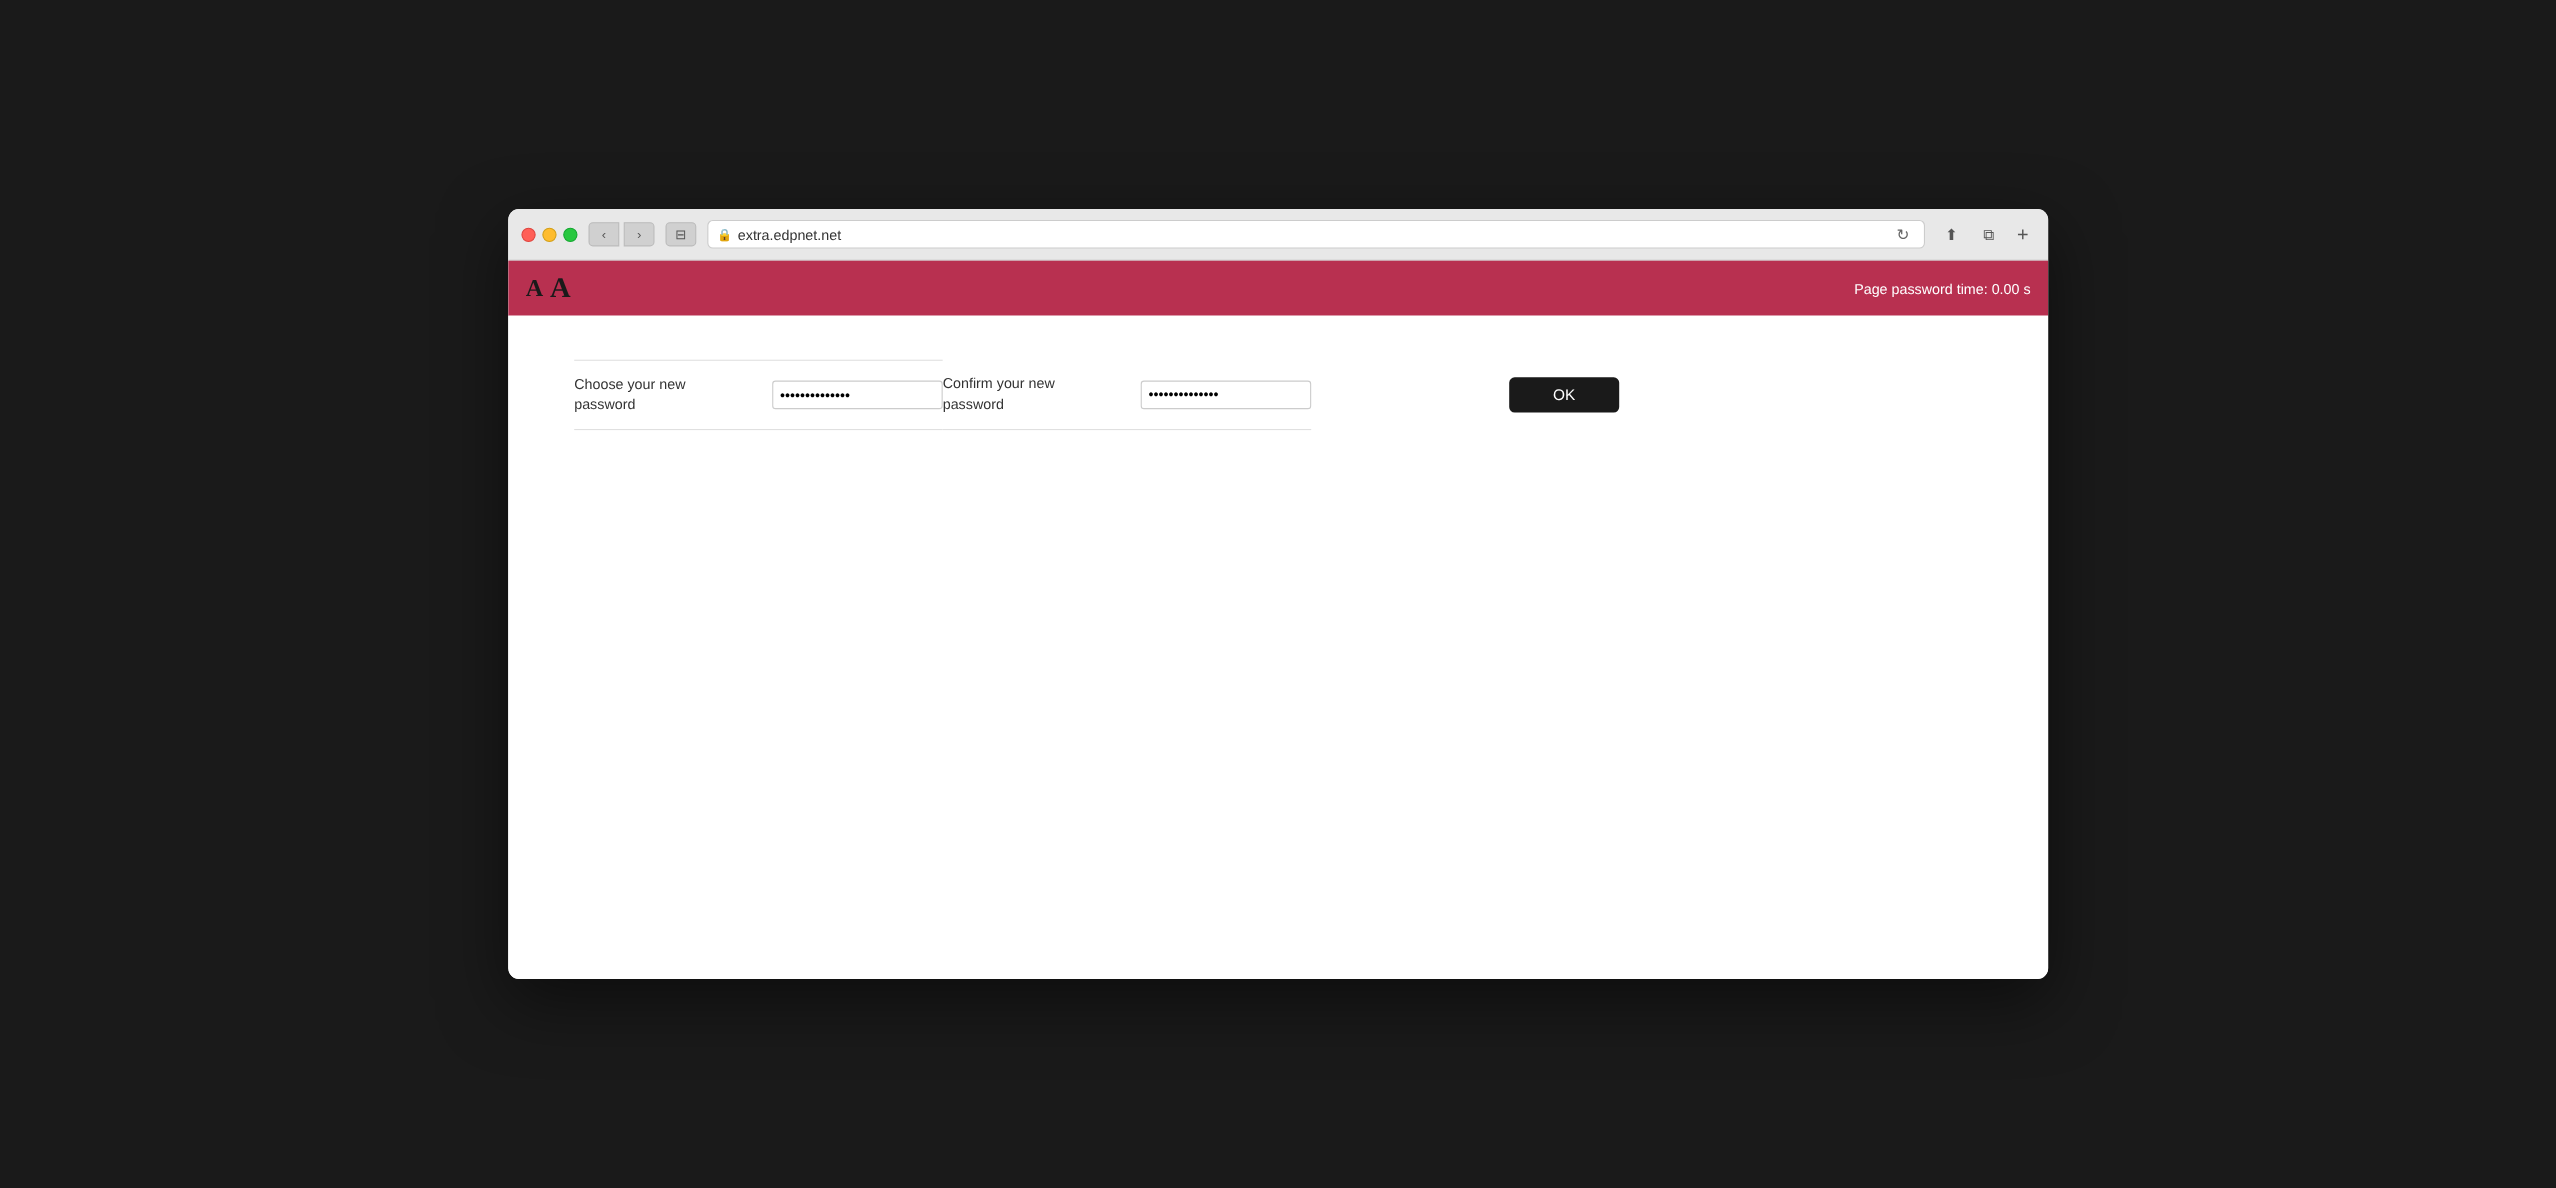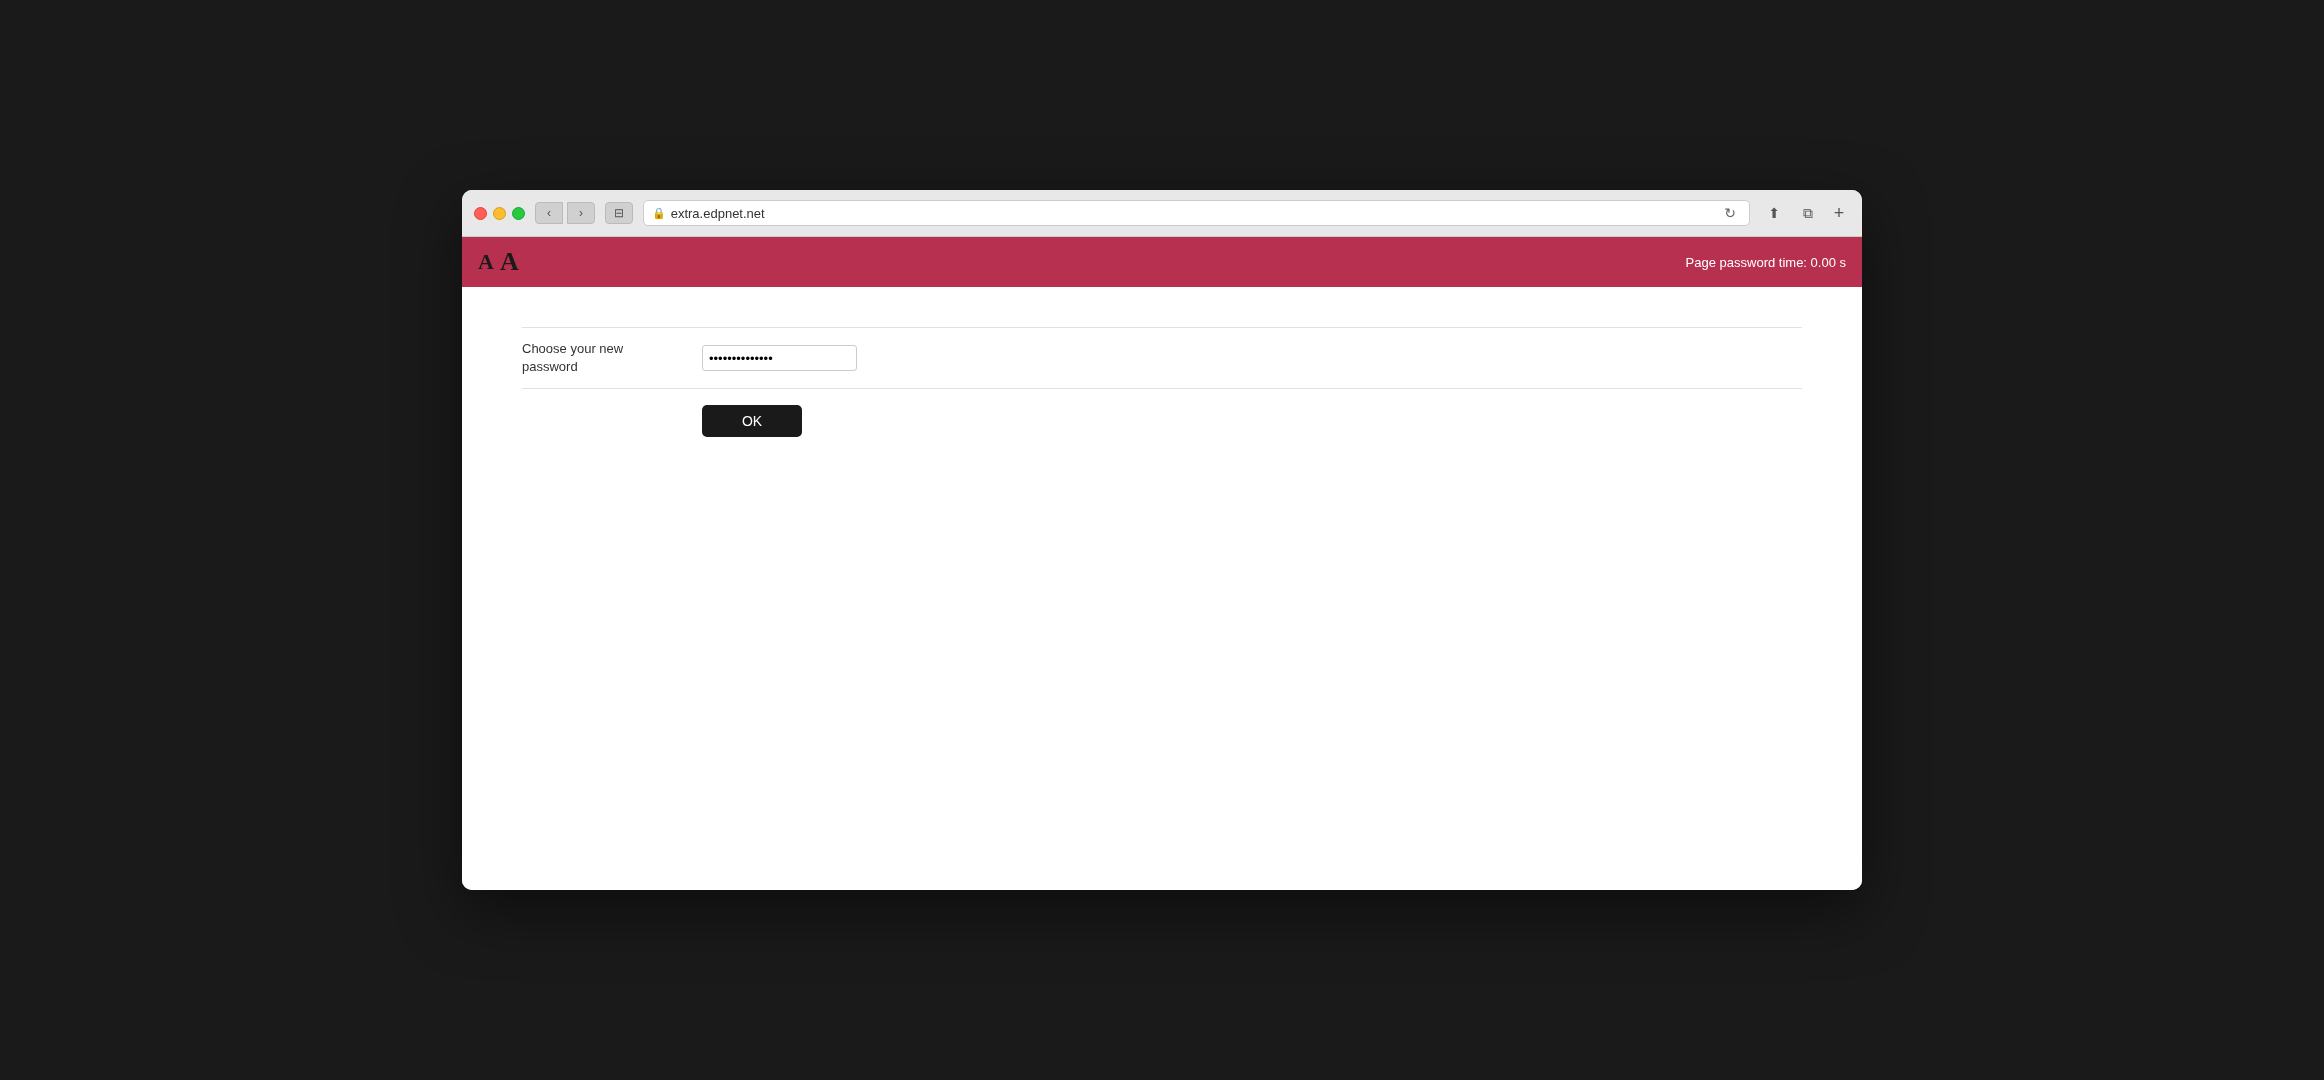--- a/index.html
+++ b/index.html
@@ -208,21 +208,21 @@
 
     
     .main-content {
       flex: 1;
       background: #fff;
       padding: 40px 60px;
     }
 
     .form-container {
       display: flex;
-      flex-direction: column;
+      flex-direction: row;
       gap: 0;
     }
 
     .form-row {
       display: flex;
       align-items: center;
       padding: 12px 0;
       gap: 20px;
       border-bottom: 1px solid #e0e0e0;
     }
@@ -319,20 +319,24 @@
   </div>
 
   <div class="main-content">
     <div class="form-container">
 
       <div class="form-row">
         <label class="form-label">Choose your new password</label>
         <input type="password" class="form-input" value="password123456" style="">
       </div>
 
+      <div class="form-row">
+        <label class="form-label">Confirm your new password</label>
+        <input type="password" class="form-input" value="password123456" style="">
+      </div>
 
       <div class="button-row">
         <button class="ok-button">OK</button>
       </div>
 
     </div>
   </div>
 
 </div>
 

